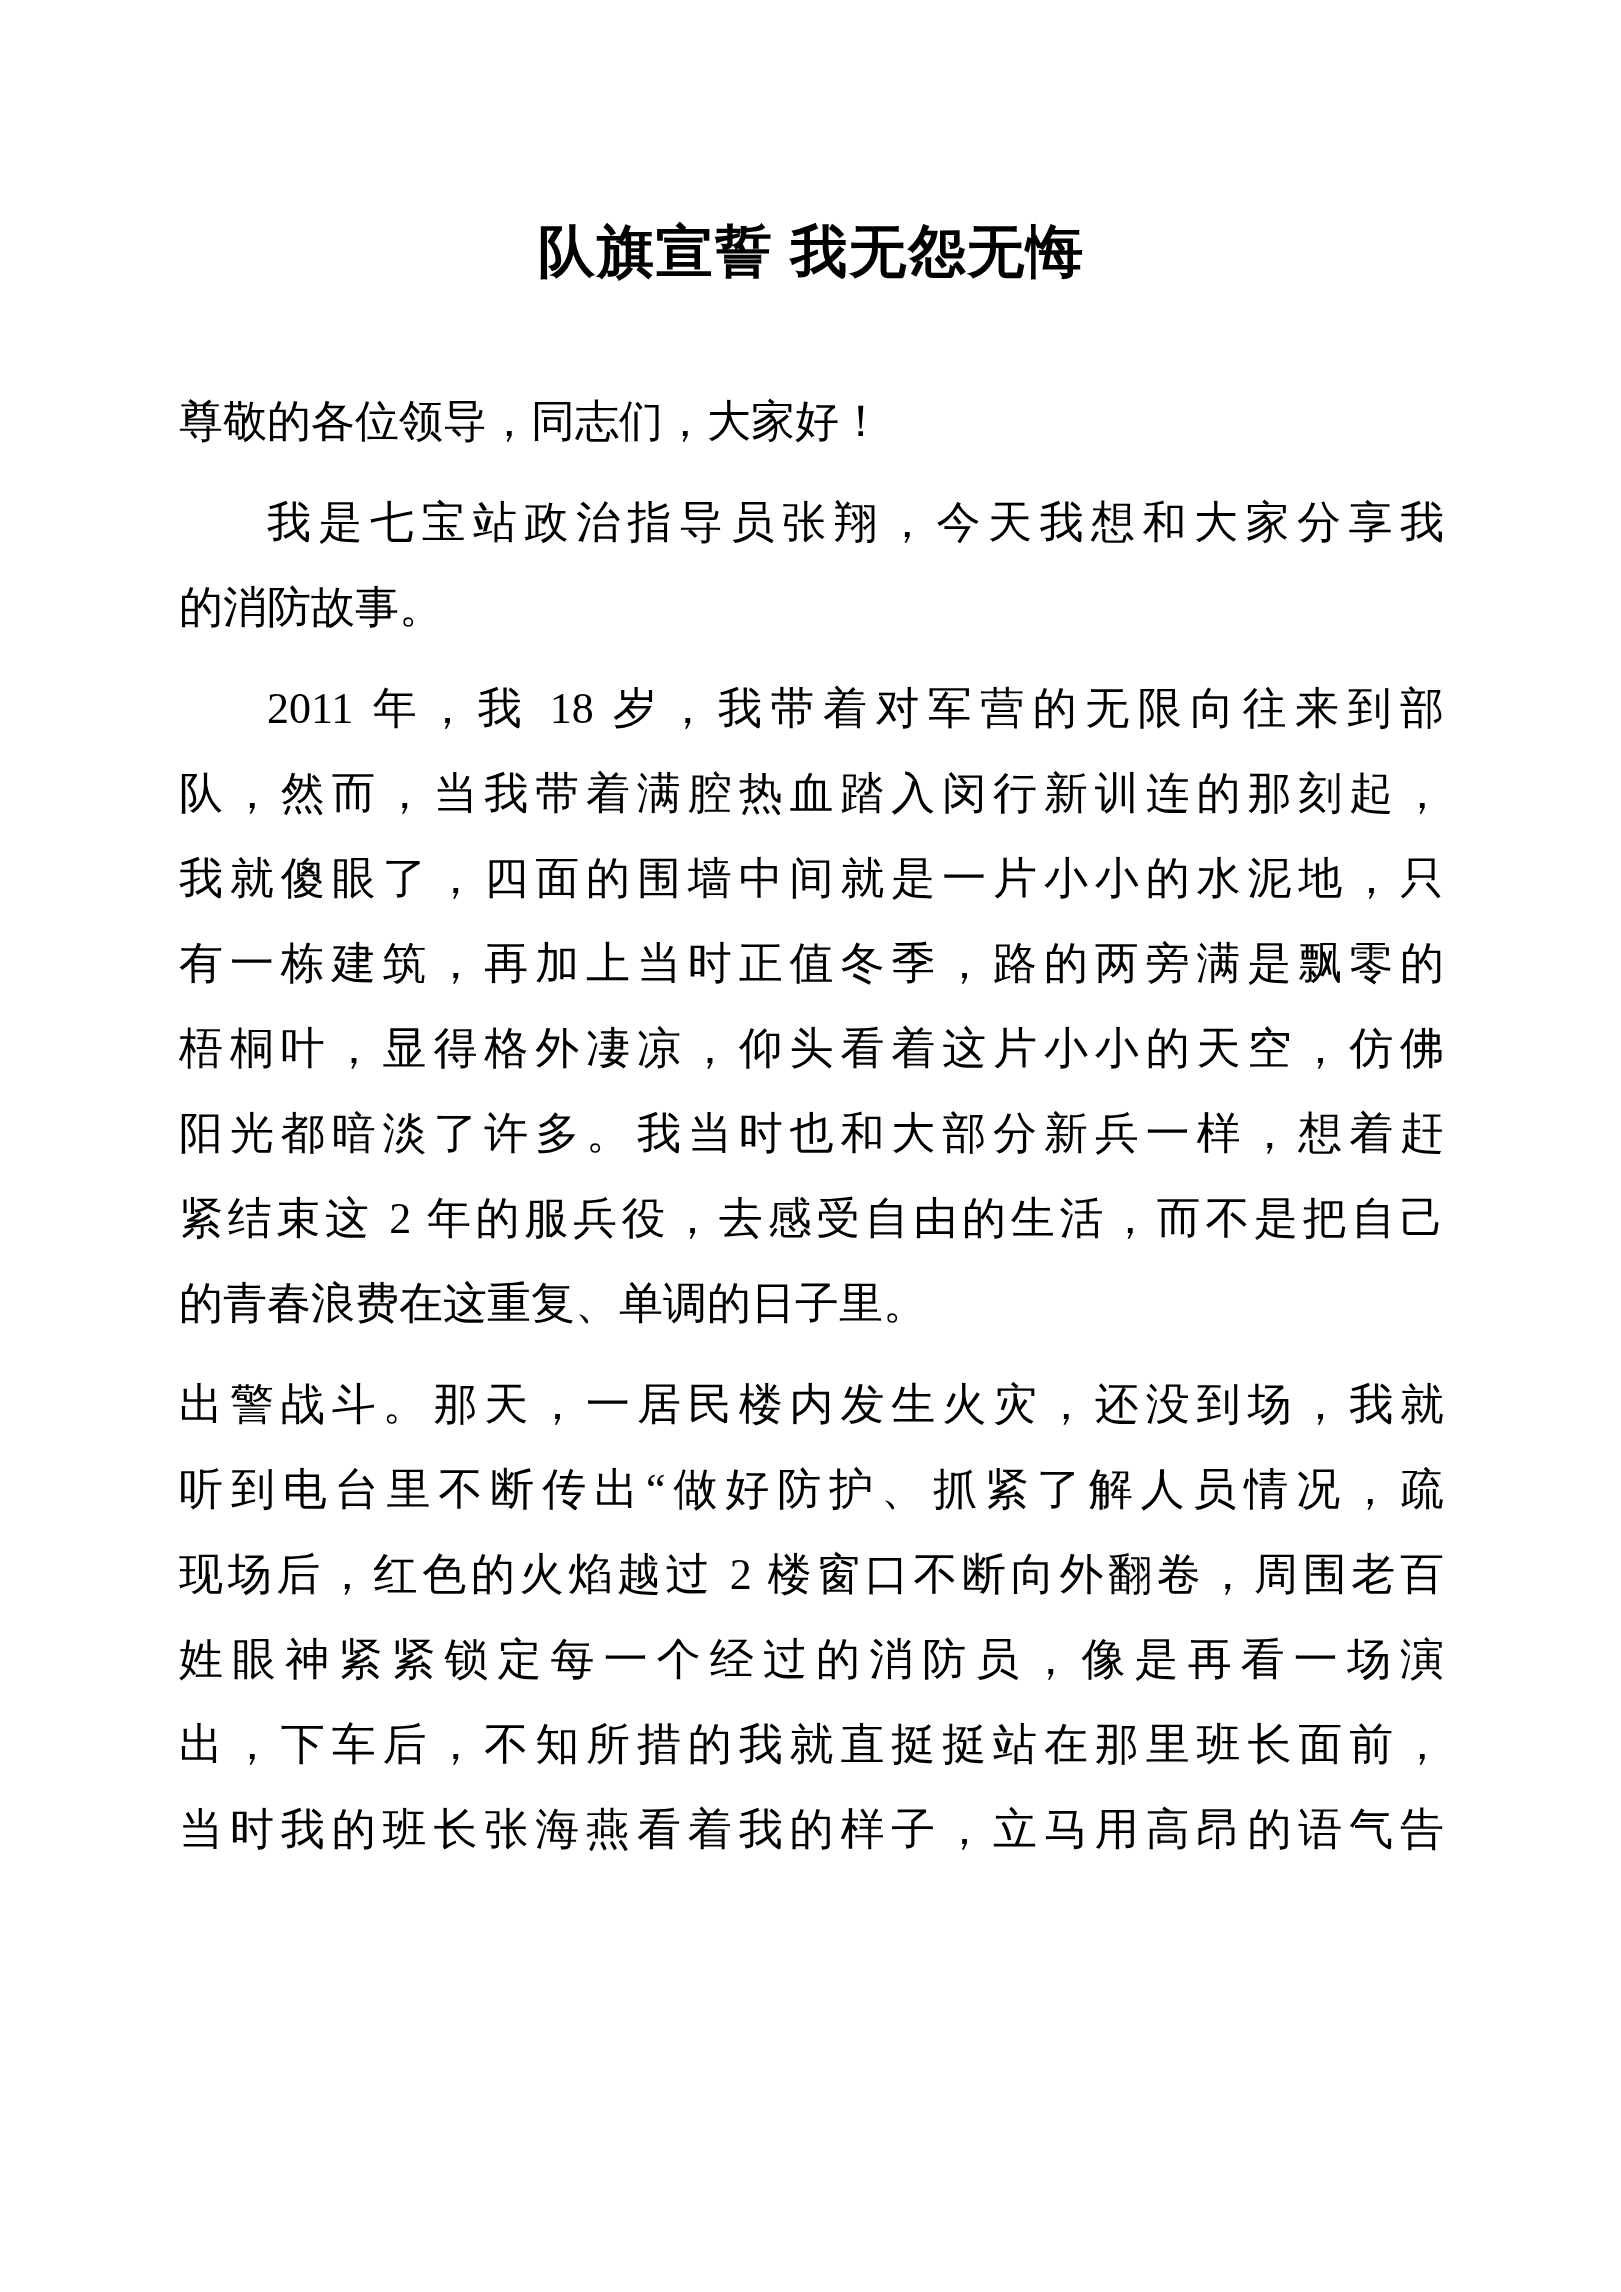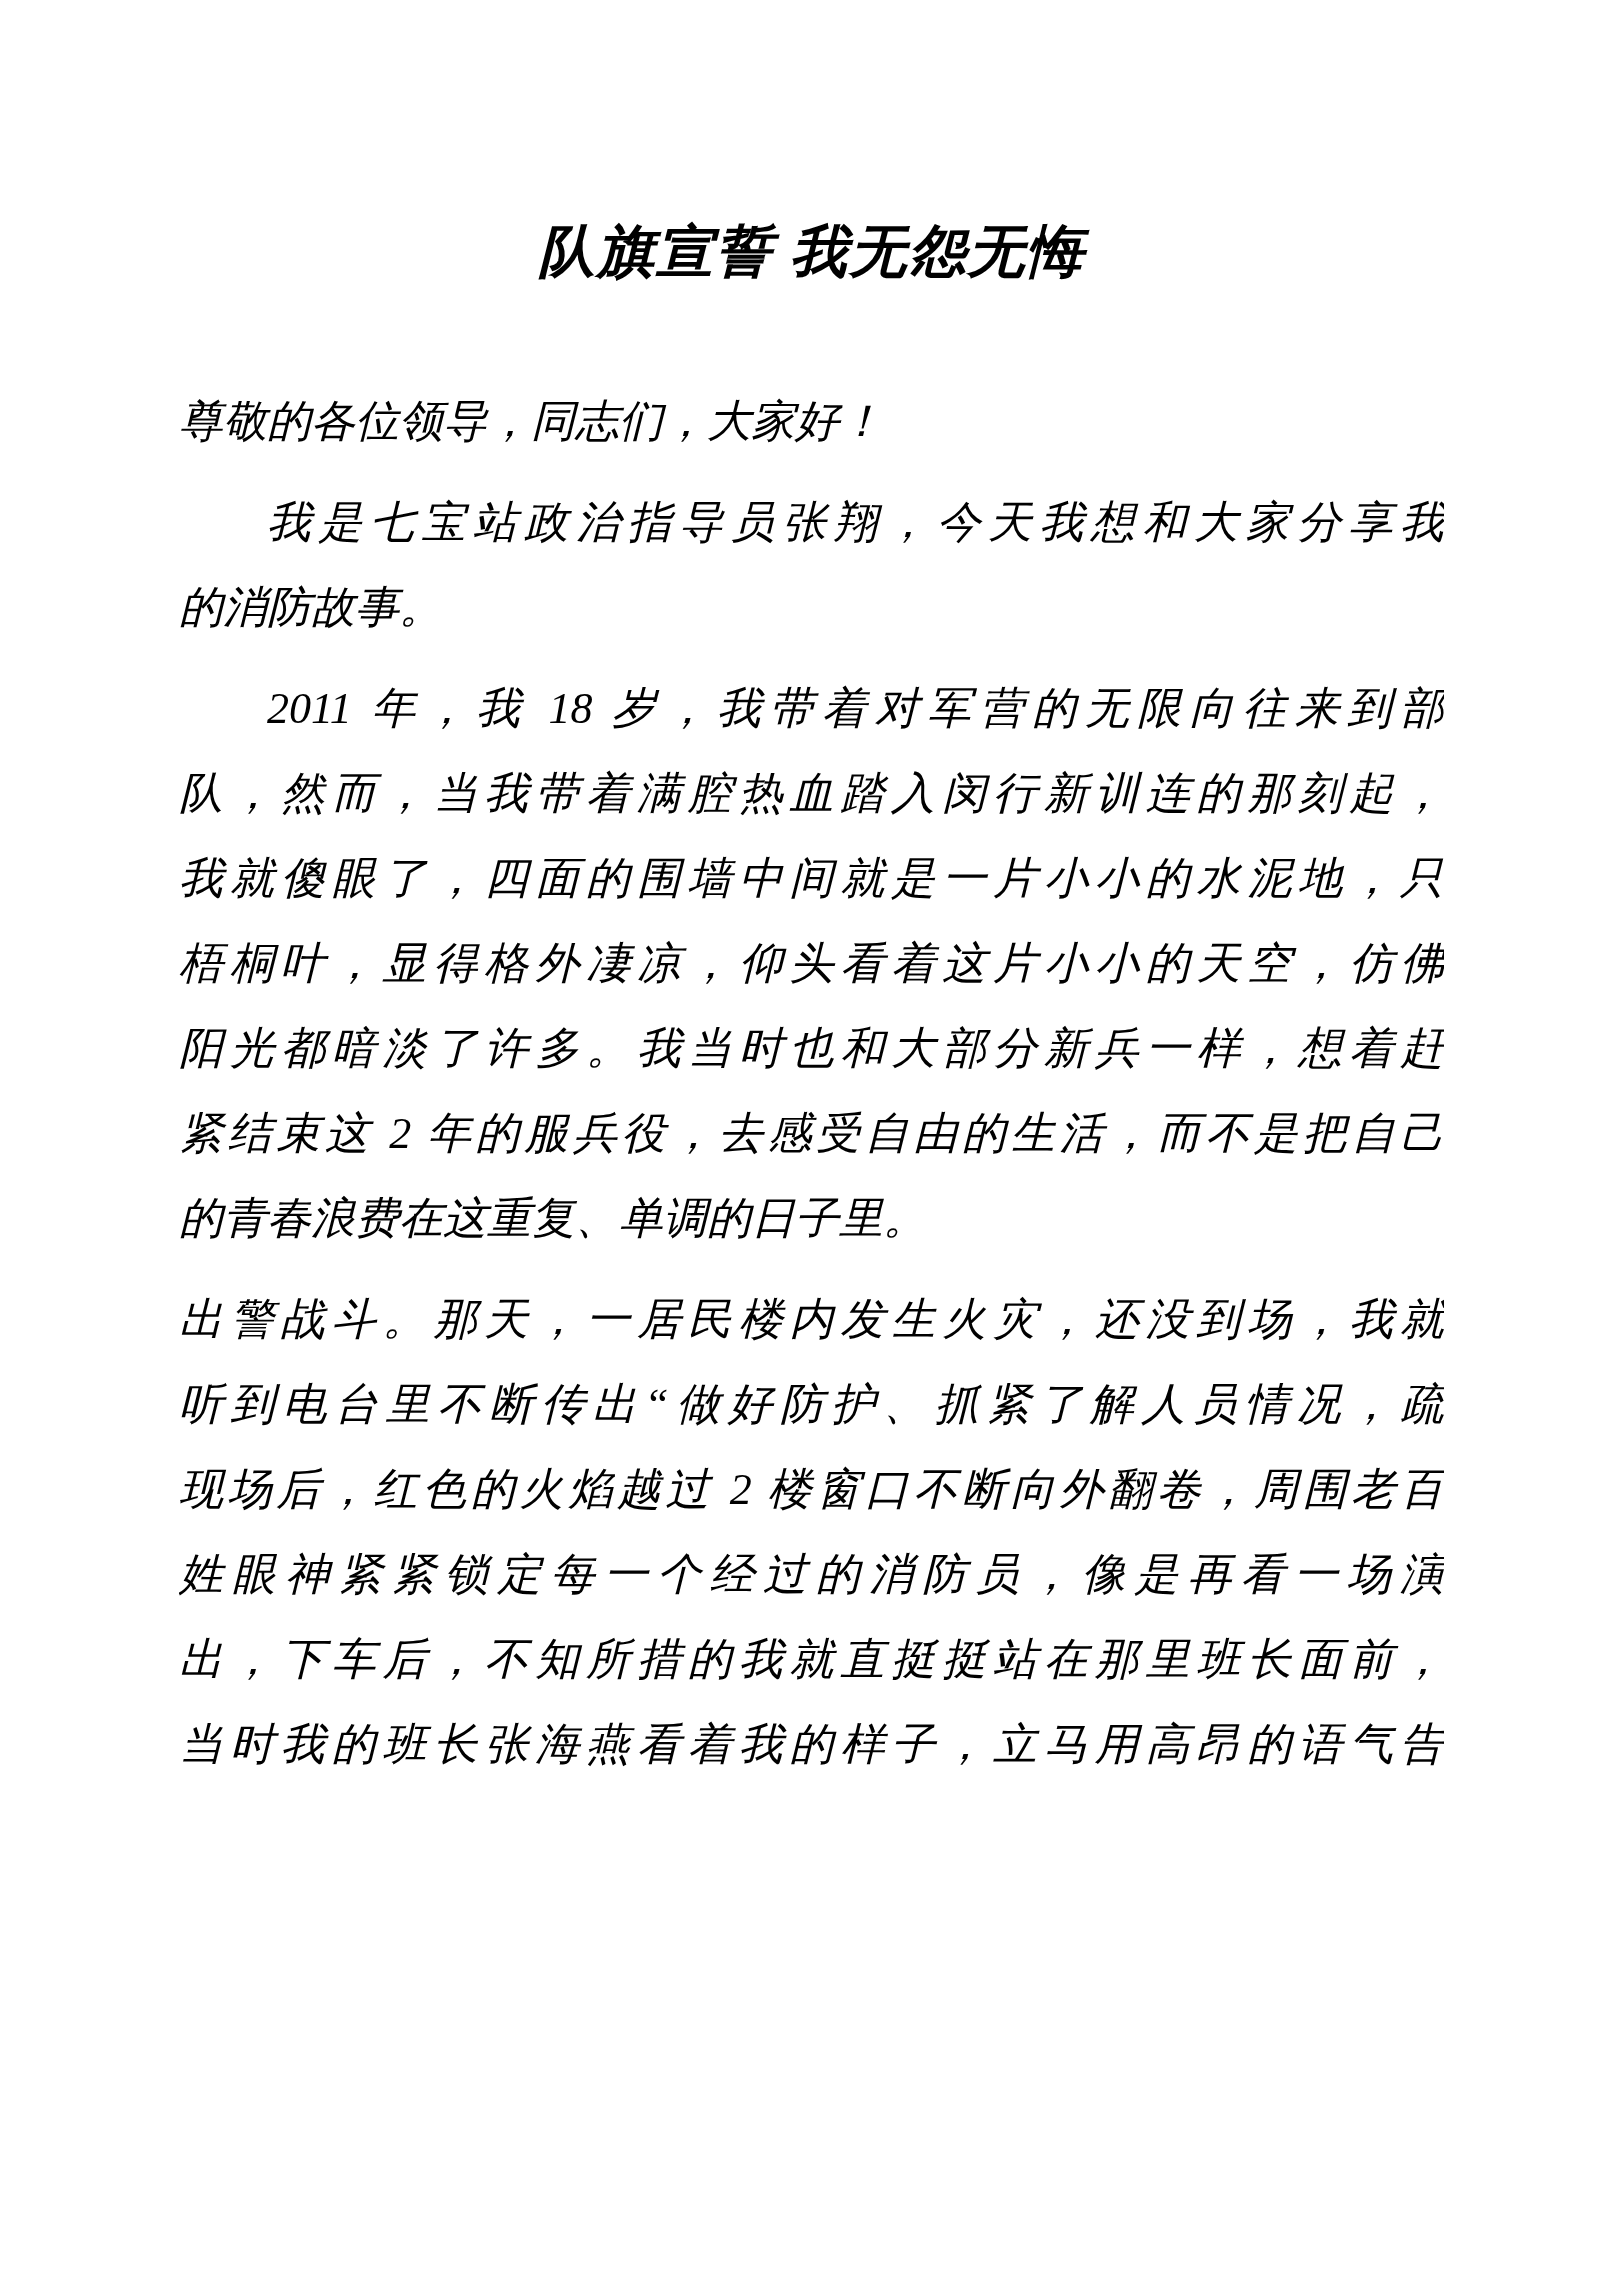--- a/index.html
+++ b/index.html
@@ -10,21 +10,20 @@
   .page {
     position: relative;
     width: 1621px;
     height: 2293px;
     background: #ffffff;
     box-sizing: border-box;
     padding: 208px 161px 0 163px;
     color: #000000;
     font-family: "Liberation Serif", "DejaVu Serif", serif;
     overflow: hidden;
-    font-style: italic;
   }
   .doc-title {
     margin: 0;
     font-size: 57px;
     font-weight: bold;
     line-height: 88px;
     text-align: center;
     letter-spacing: 2px;
     white-space: nowrap;
   }
@@ -60,20 +59,21 @@
         <div class="line no-stretch">尊敬的各位领导，同志们，大家好！</div>
       </div>
       <div class="paragraph">
         <div class="line indent">我是七宝站政治指导员张翔，今天我想和大家分享我</div>
         <div class="line no-stretch">的消防故事。</div>
       </div>
       <div class="paragraph">
         <div class="line indent">2011 年，我 18 岁，我带着对军营的无限向往来到部</div>
         <div class="line">队，然而，当我带着满腔热血踏入闵行新训连的那刻起，</div>
         <div class="line">我就傻眼了，四面的围墙中间就是一片小小的水泥地，只</div>
+        <div class="line">有一栋建筑，再加上当时正值冬季，路的两旁满是飘零的</div>
         <div class="line">梧桐叶，显得格外凄凉，仰头看着这片小小的天空，仿佛</div>
         <div class="line">阳光都暗淡了许多。我当时也和大部分新兵一样，想着赶</div>
         <div class="line">紧结束这 2 年的服兵役，去感受自由的生活，而不是把自己</div>
         <div class="line no-stretch">的青春浪费在这重复、单调的日子里。</div>
       </div>
       <div class="paragraph">
         <div class="line">出警战斗。那天，一居民楼内发生火灾，还没到场，我就</div>
         <div class="line">听到电台里不断传出“做好防护、抓紧了解人员情况，疏</div>
         <div class="line">现场后，红色的火焰越过 2 楼窗口不断向外翻卷，周围老百</div>
         <div class="line">姓眼神紧紧锁定每一个经过的消防员，像是再看一场演</div>

